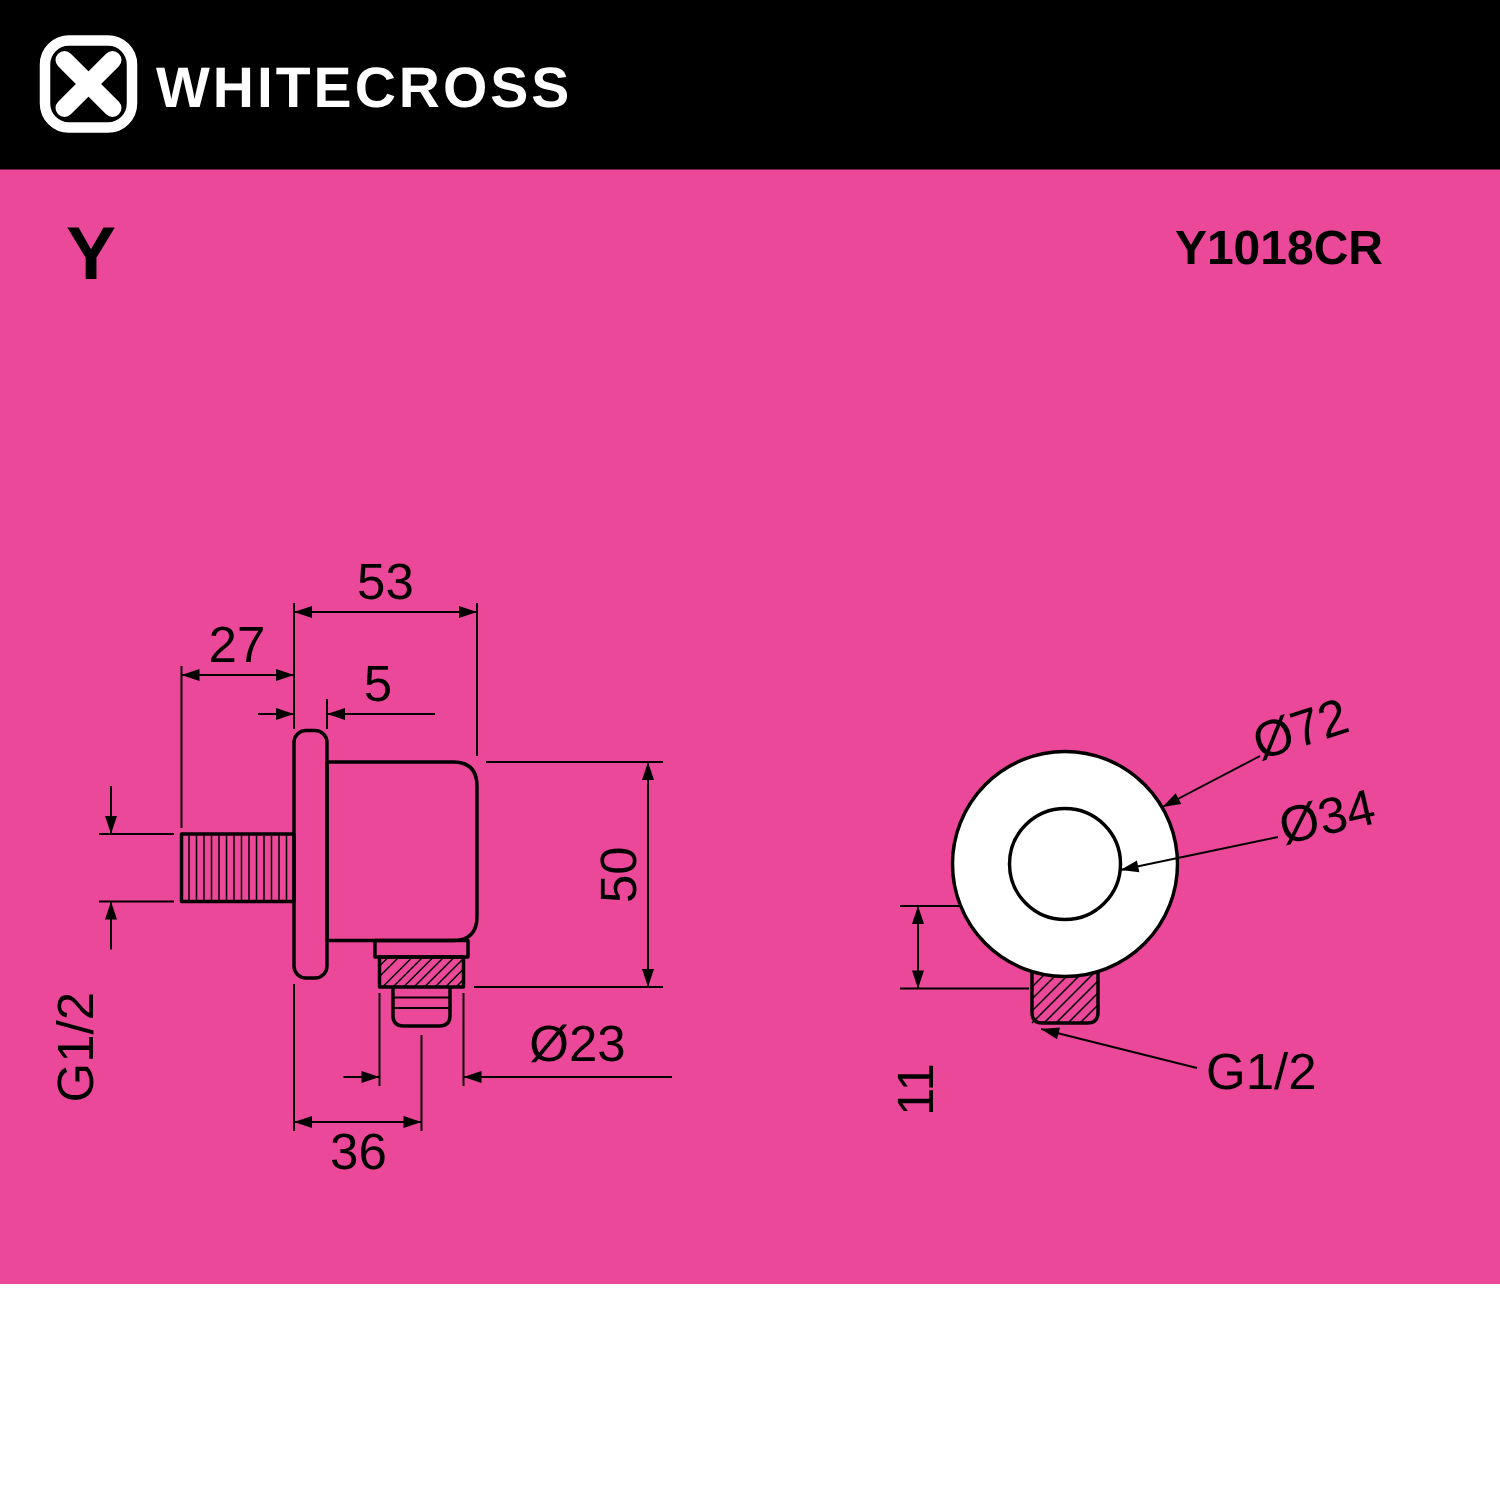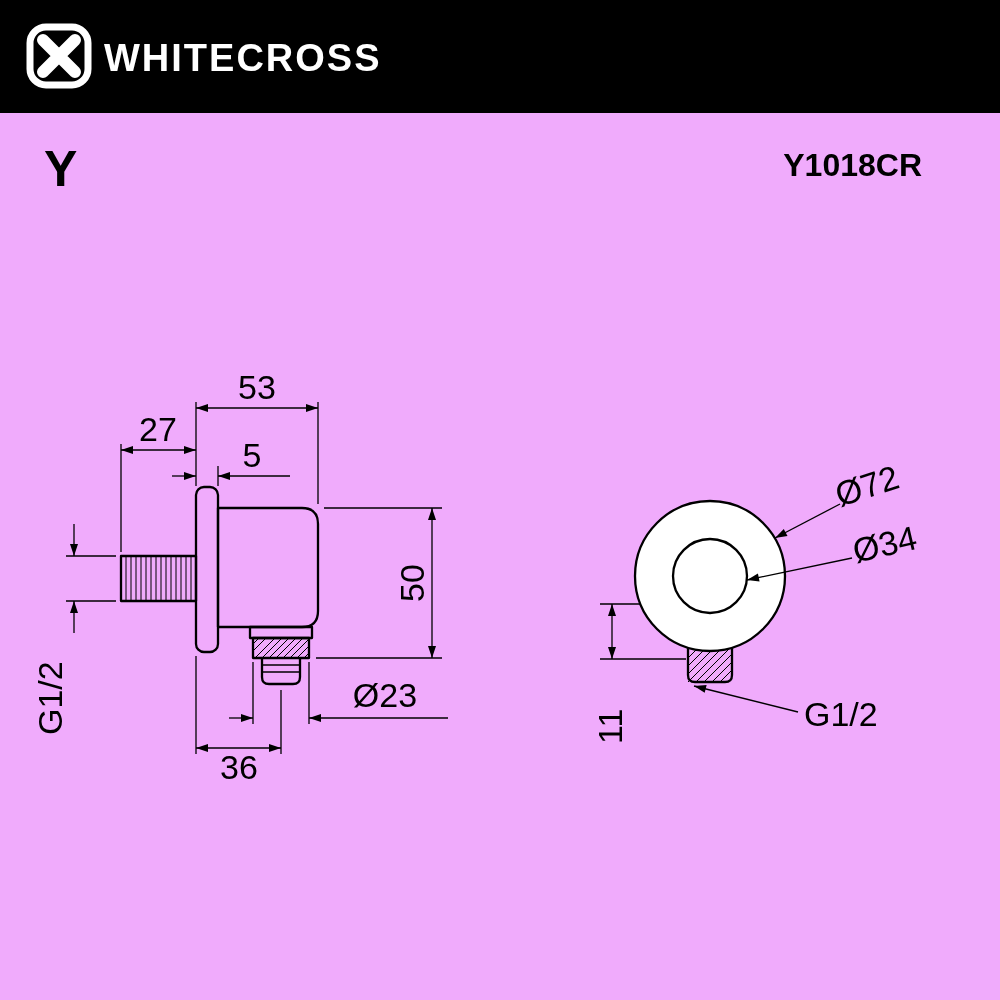--- a/index.html
+++ b/index.html
@@ -1,16 +1,16 @@
 <!DOCTYPE html>
 <html><head>
 <meta charset="utf-8">
 <style>
   html,body{margin:0;padding:0;background:#fff;}
-  .page{position:relative;width:1000px;height:1000px;background:#f0abfc;overflow:hidden;}
+  .page{position:relative;width:1000px;height:856px;background:#ec4899;overflow:hidden;}
   svg{display:block;}
   .ol{stroke:#000;stroke-width:2.3;fill:none;stroke-linejoin:round;}
   .olf{stroke:#000;stroke-width:2.3;fill:#fff;}
   .thin{stroke:#000;stroke-width:1.3;fill:none;}
   .hatch{stroke:#000;stroke-width:1;fill:none;}
   .dimtext{font-family:"Liberation Sans",sans-serif;font-size:34px;fill:#000;}
   .brandtext{font-family:"Liberation Sans",sans-serif;font-size:38px;font-weight:bold;fill:#fff;letter-spacing:2px;}
   .seriestext{font-family:"Liberation Sans",sans-serif;font-size:50px;font-weight:bold;fill:#000;}
   .modeltext{font-family:"Liberation Sans",sans-serif;font-size:32px;font-weight:bold;fill:#000;}
 </style>

